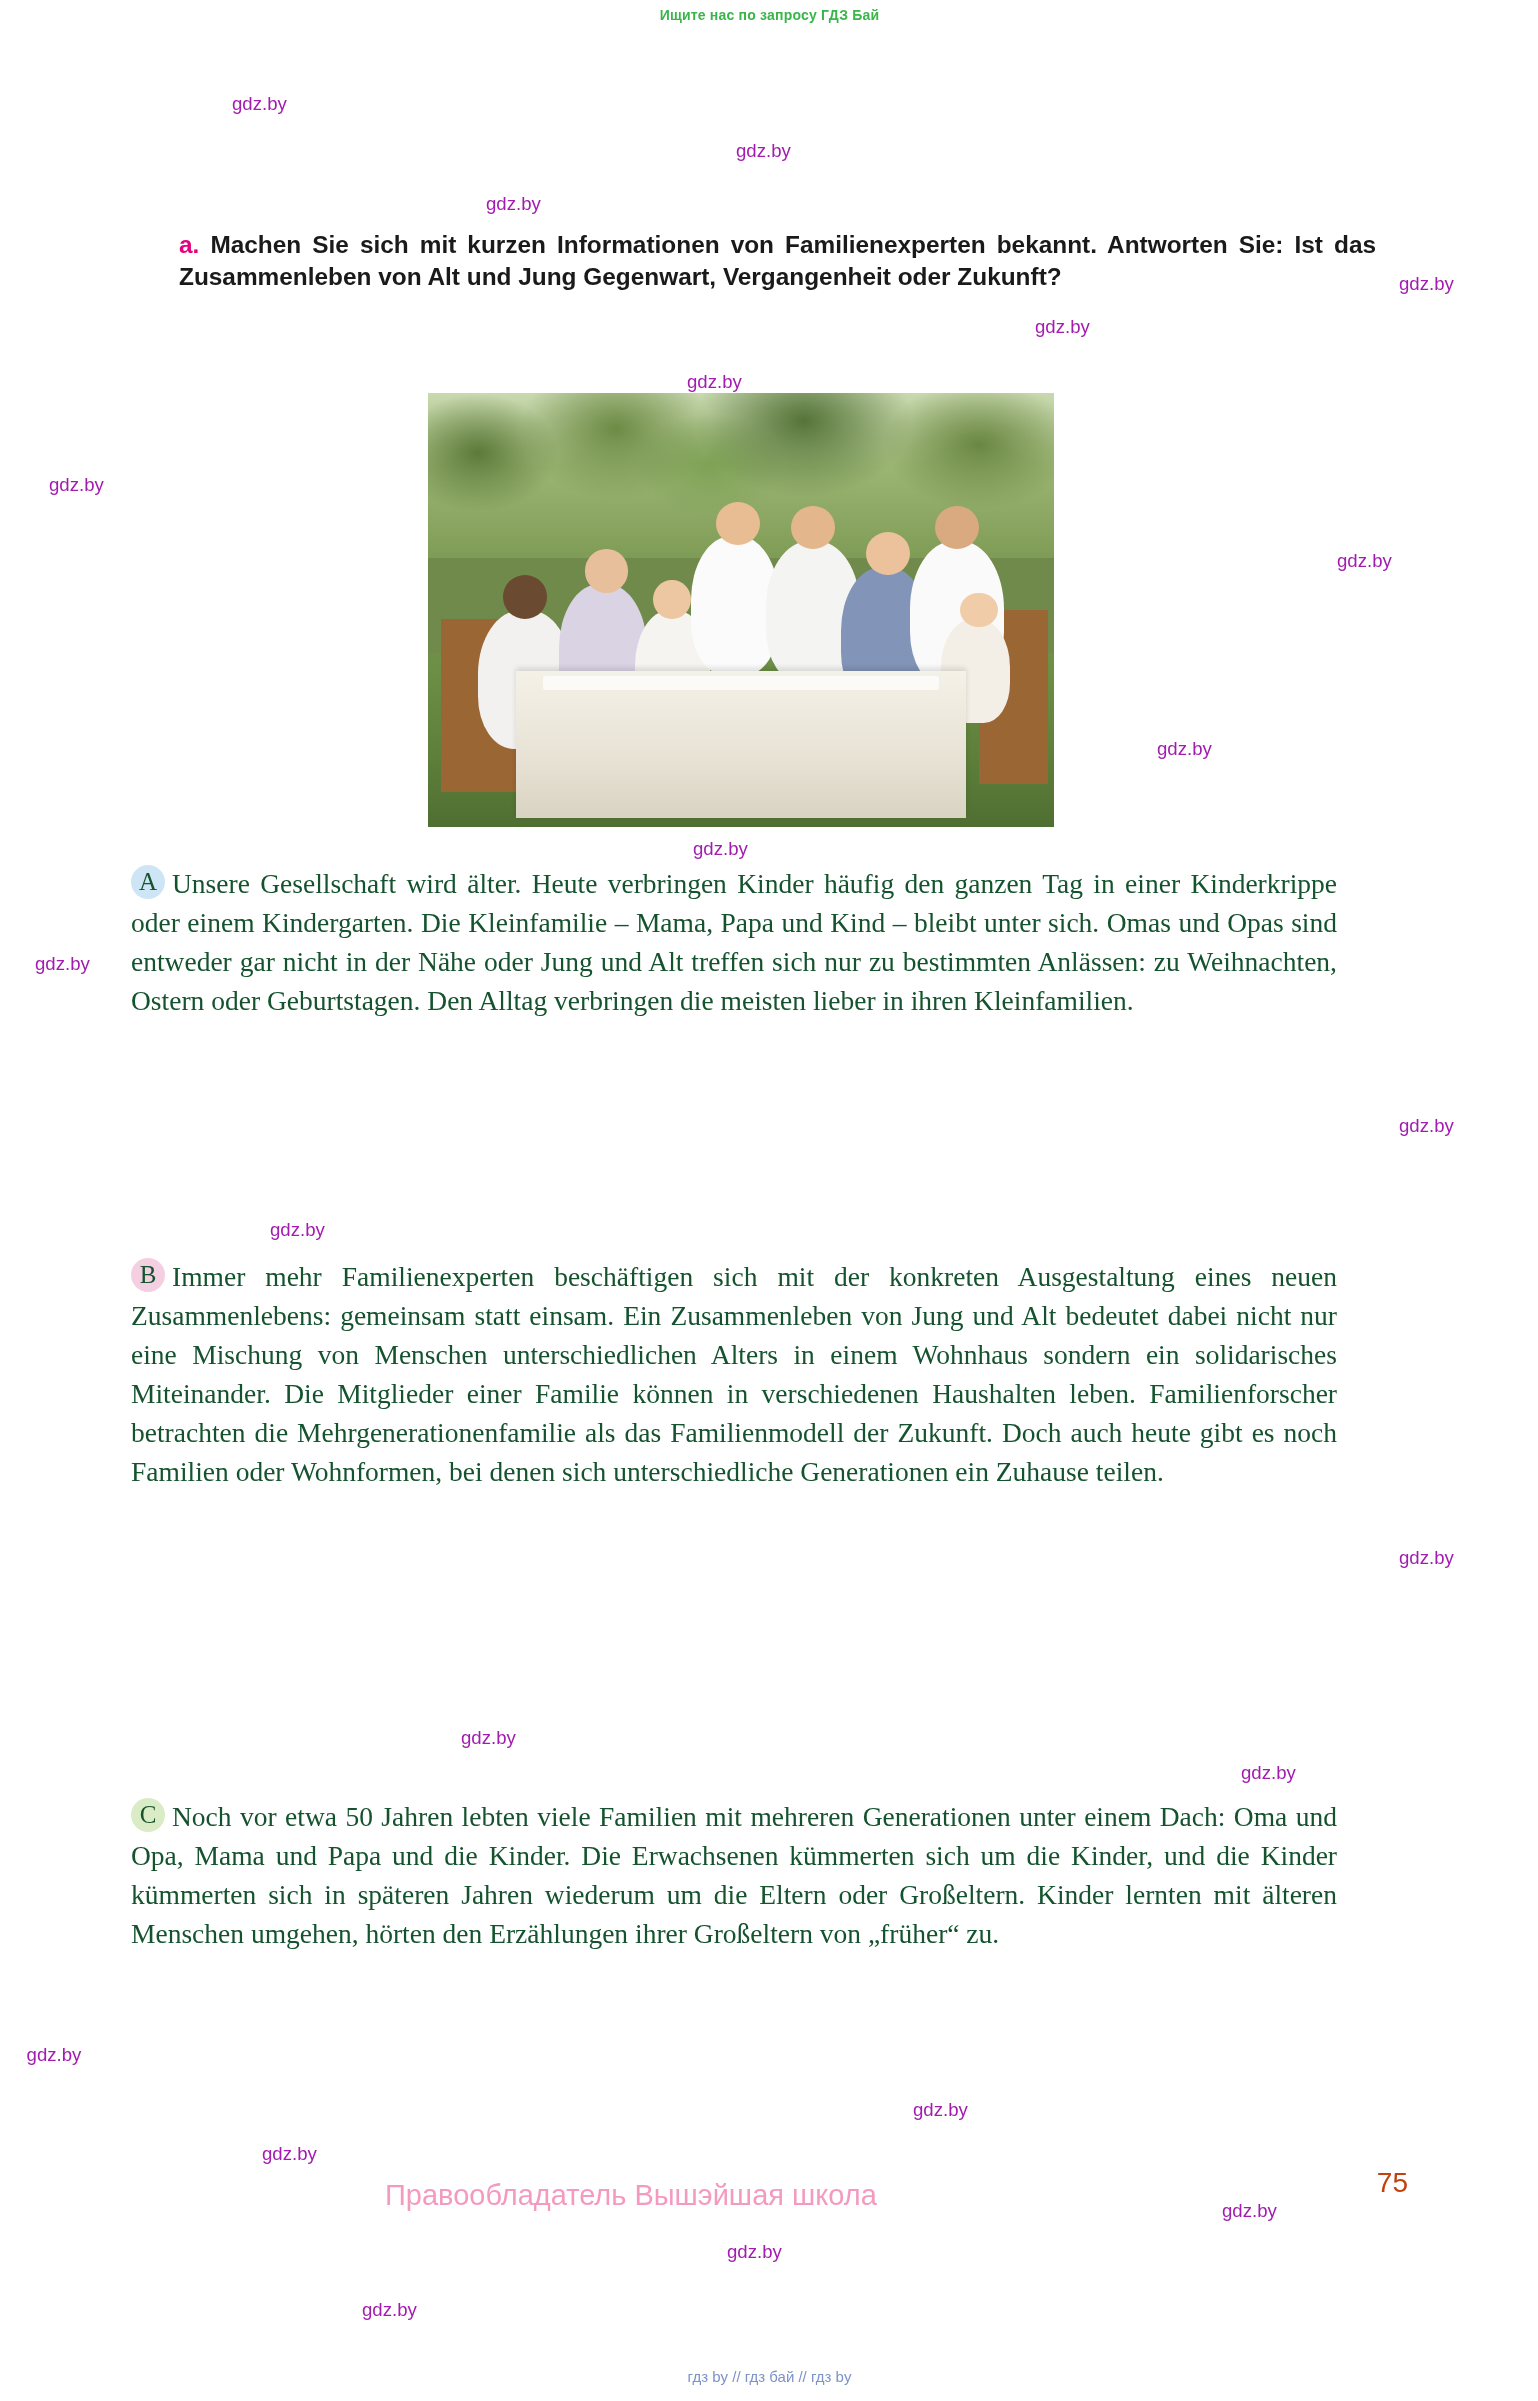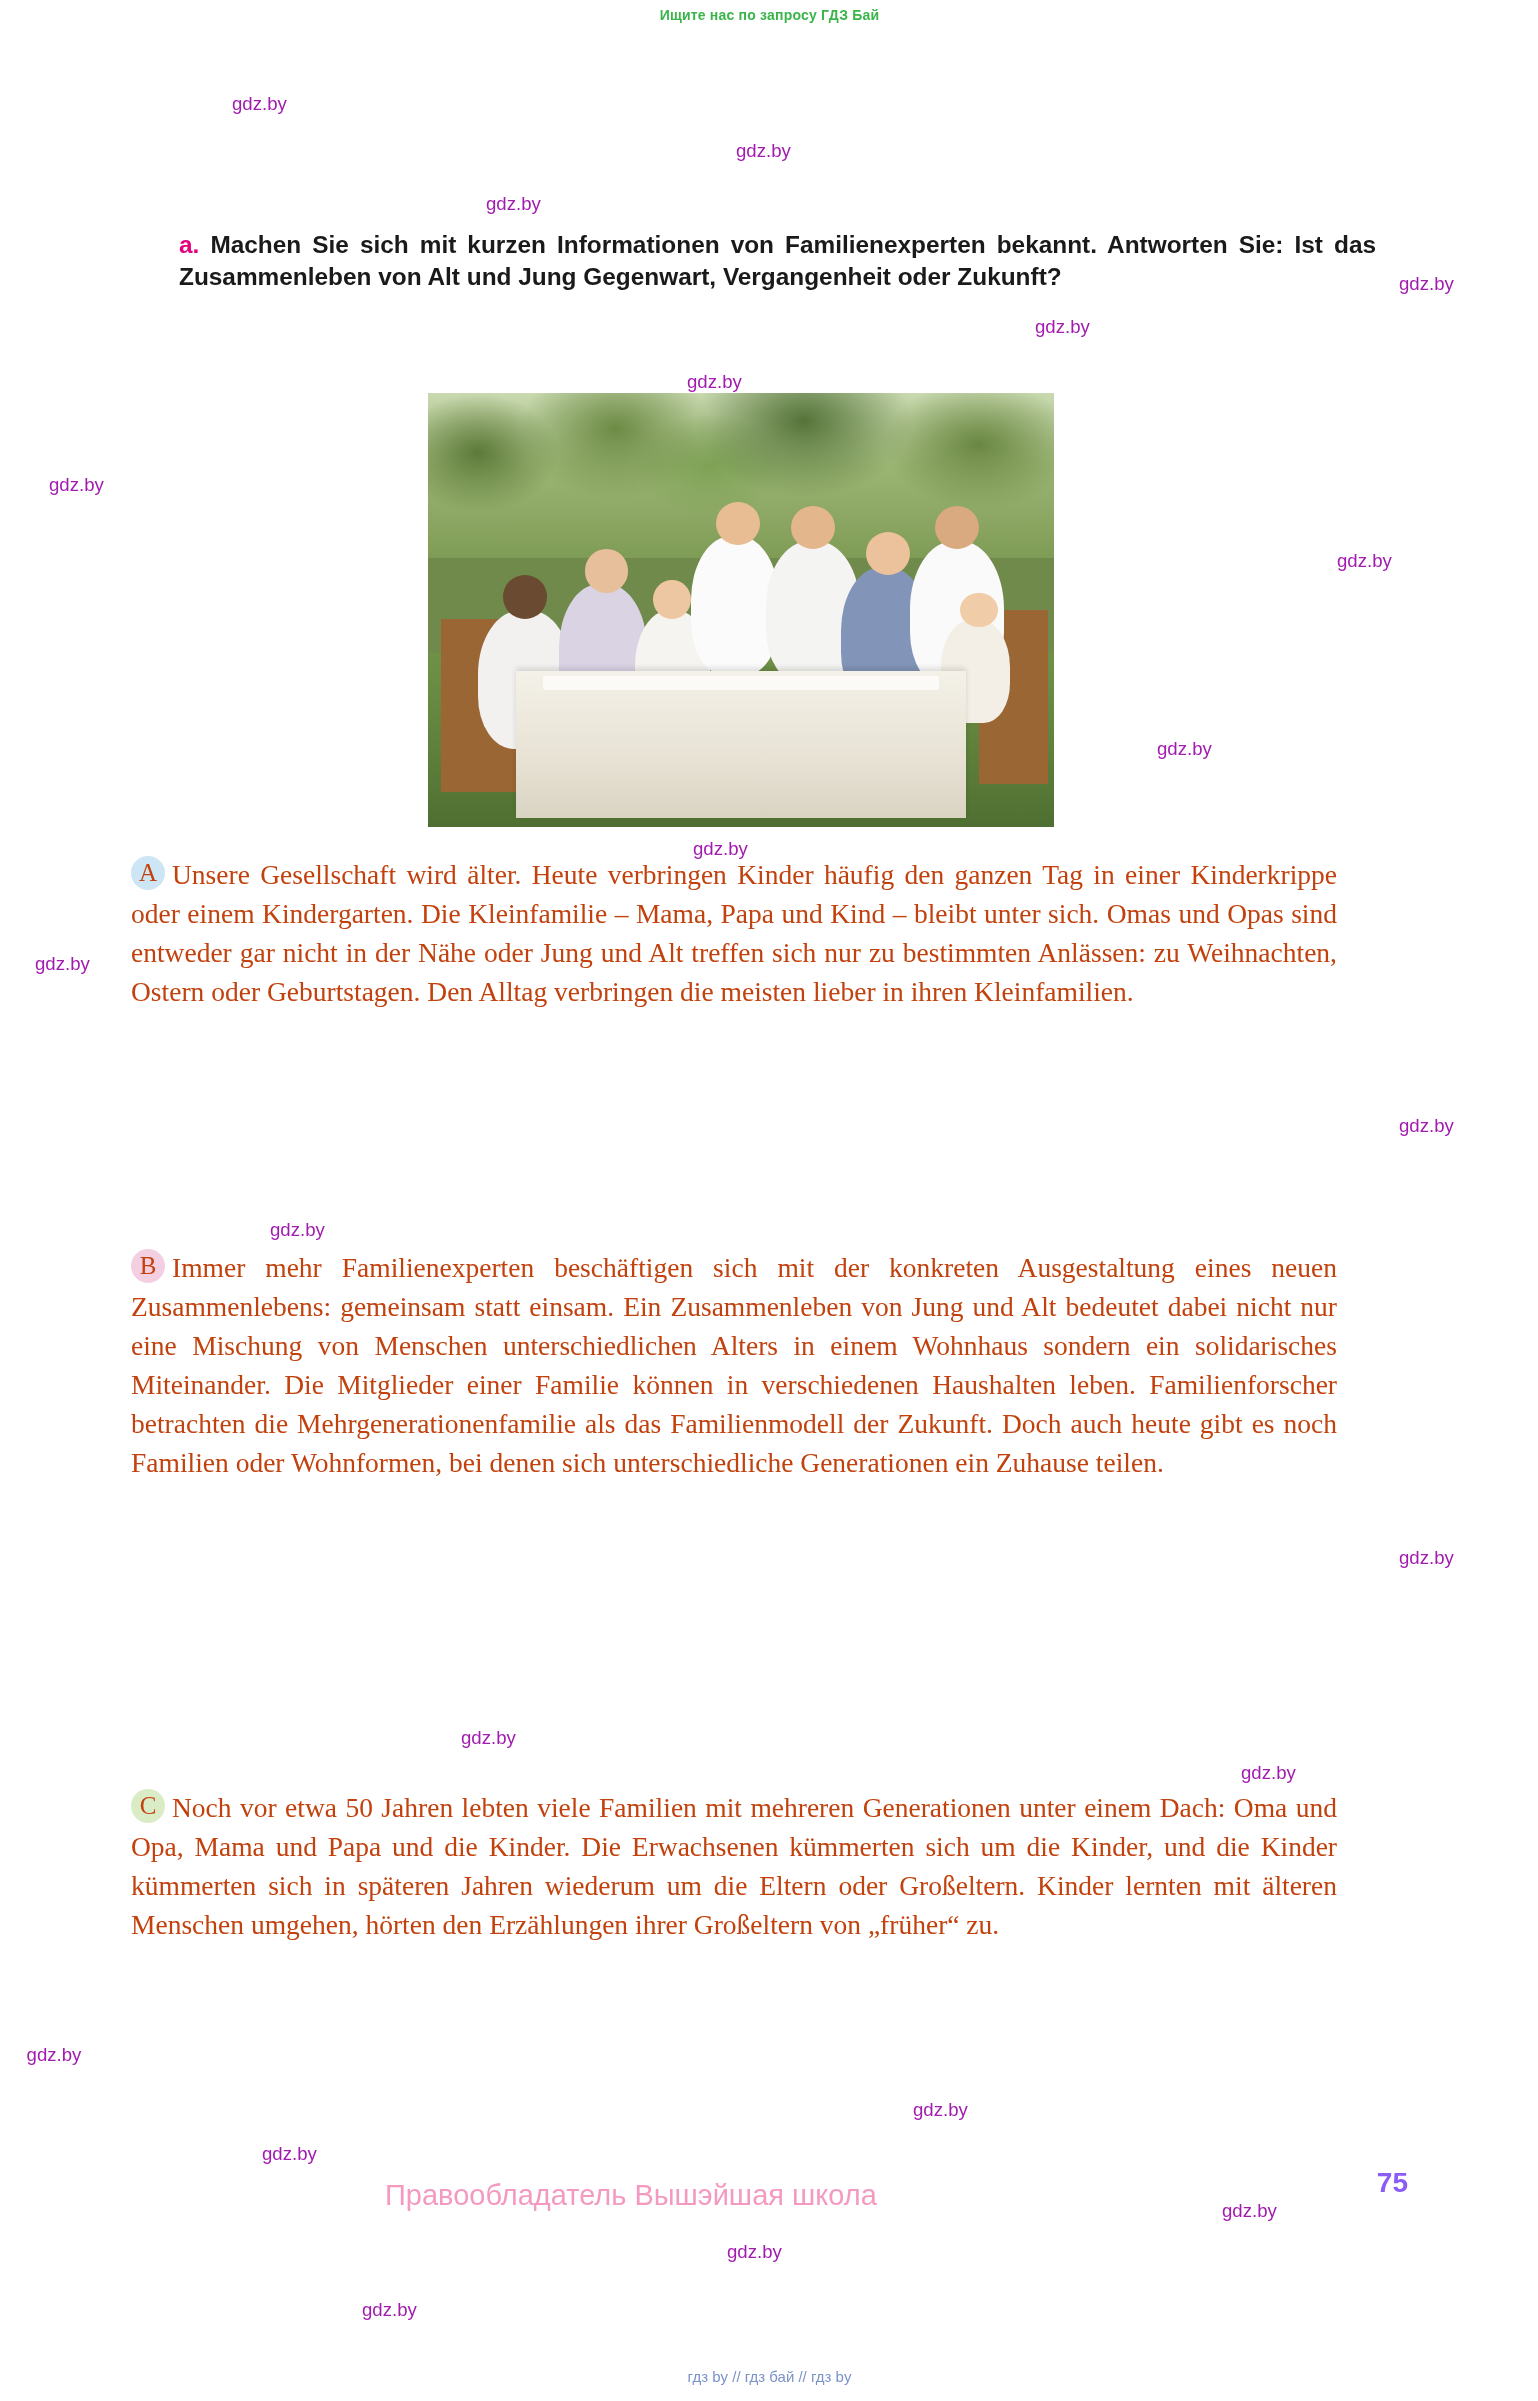--- a/index.html
+++ b/index.html
@@ -137,23 +137,24 @@
     background: #8a5b33;
   }
 
   
   .para {
     position: absolute;
     left: 131px;
     width: 1206px;
     font-size: 27.5px;
     line-height: 1.42;
-    color: #c2410c;
+    color: #14532d;
     text-align: justify;
     text-justify: inter-word;
+    margin-top: 9px;
   }
   .para .tag {
     display: inline-block;
     width: 34px;
     height: 34px;
     line-height: 34px;
     border-radius: 50%;
     text-align: center;
     font-family: "Liberation Serif", serif;
     font-size: 25px;
@@ -163,22 +164,22 @@
   .tag-a { background: #cde5f5; }
   .tag-b { background: #f4cfe2; }
   .tag-c { background: #d9ecc6; }
 
   .page-number {
     position: absolute;
     right: 131px;
     top: 2167px;
     font-family: "Liberation Sans", sans-serif;
     font-size: 28px;
-    font-weight: bold;
-    color: #8b5cf6;
+    font-weight: normal;
+    color: #c2410c;
   }
 </style>
 </head>
 <body>
 
 <div class="top-banner">Ищите нас по запросу ГДЗ Бай</div>
 
 <div class="task-heading">
   <span class="task-letter">a.</span>
   <span>Machen Sie sich mit kurzen Informationen von Familienexperten bekannt. Antworten Sie: Ist das Zusammenleben von Alt und Jung Gegenwart, Vergangenheit oder Zukunft?</span>

